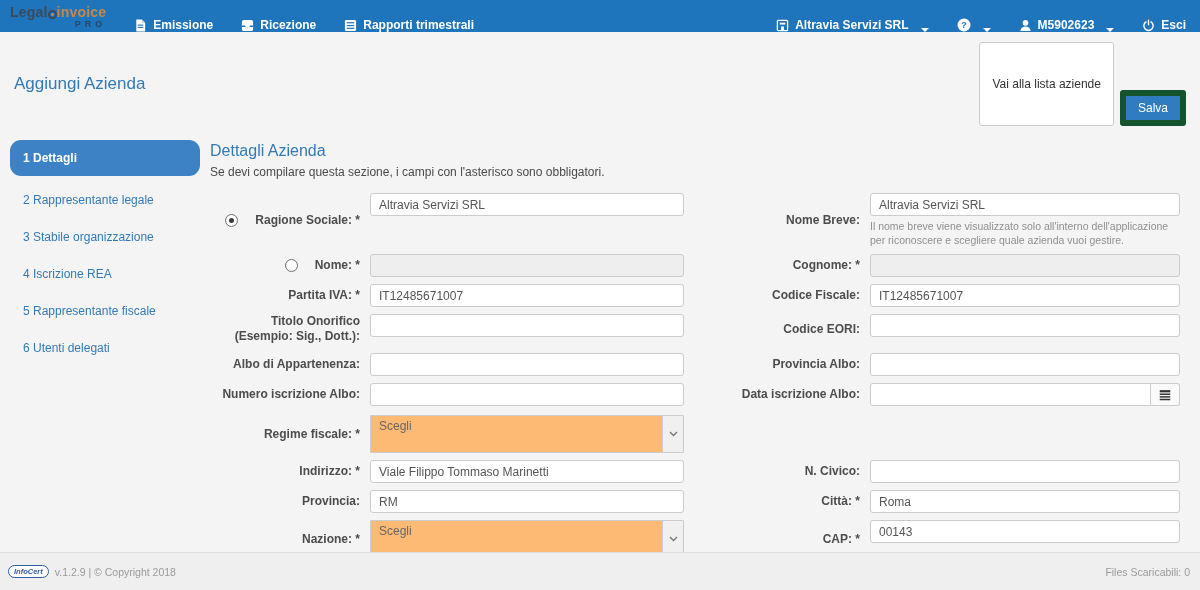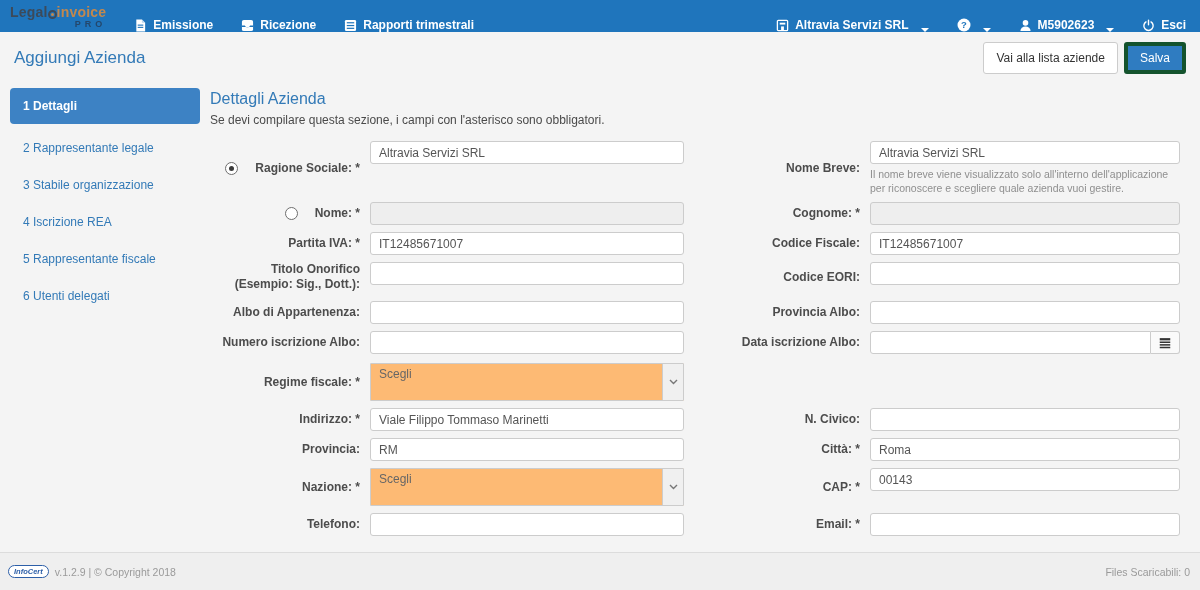--- a/index.html
+++ b/index.html
@@ -21,26 +21,26 @@
   .nav-right { margin-left:auto; display:flex; align-items:center; height:100%; }
   .caret { width:0; height:0; border-left:4px solid transparent; border-right:4px solid transparent; border-top:4px solid #fff; margin-left:6px; }
   .icon { display:inline-flex; align-items:center; justify-content:center; }
 
   
   .page-header { display:flex; align-items:center; padding:10px 14px 8px 14px; }
   .page-title { color:#337AB7; font-size:17px; font-weight:400;text-align:center; }
   .header-actions { margin-left:auto; display:flex; gap:6px; }
   .btn { font-family:"Liberation Sans",sans-serif; font-size:12px; padding:5px 12px; border-radius:3px; cursor:pointer; }
   .btn-default { background:#fff; border:1px solid #ccc; color:#333; }
-  .btn-primary { background:#2F7CC1; border:4px solid #14532d; color:#fff; }
+  .btn-primary { background:#2F7CC1; border:6px solid #14532d; color:#fff;margin-top:48px; }
 
   
   .content { display:flex; padding:6px 20px 0 10px; }
   .sidebar { width:190px; flex:none; margin-right:10px; }
-  .side-item { display:block; font-size:12px; color:#337AB7; padding:9px 13px; margin-bottom:5px; border-radius:4px; cursor:pointer; }
+  .side-item { display:block; font-size:12px; color:#337AB7; padding:9px 13px; margin-bottom:5px; border-radius:11px; cursor:pointer; }
   .side-item.active { background:#3D82C4; color:#fff; font-weight:700; padding:11px 13px; margin-bottom:8px; }
 
   .form-area { flex:1; padding-top:2px; }
   .form-title { color:#337AB7; font-size:16px; font-weight:400; margin-bottom:5px; }
   .form-subtitle { font-size:12px; color:#4A4A4A; margin-bottom:14px; }
 
   .frow { display:grid; grid-template-columns:150px 314px 166px 310px; column-gap:10px; margin-bottom:7px; }
   .frow.gap-top { margin-top:9px; }
   .lbl { display:flex; justify-content:flex-end; align-items:center; text-align:right; font-size:12px; font-weight:700; color:#4C4C4C; line-height:1.25; min-height:23px; }
   .fld { min-height:23px; }

